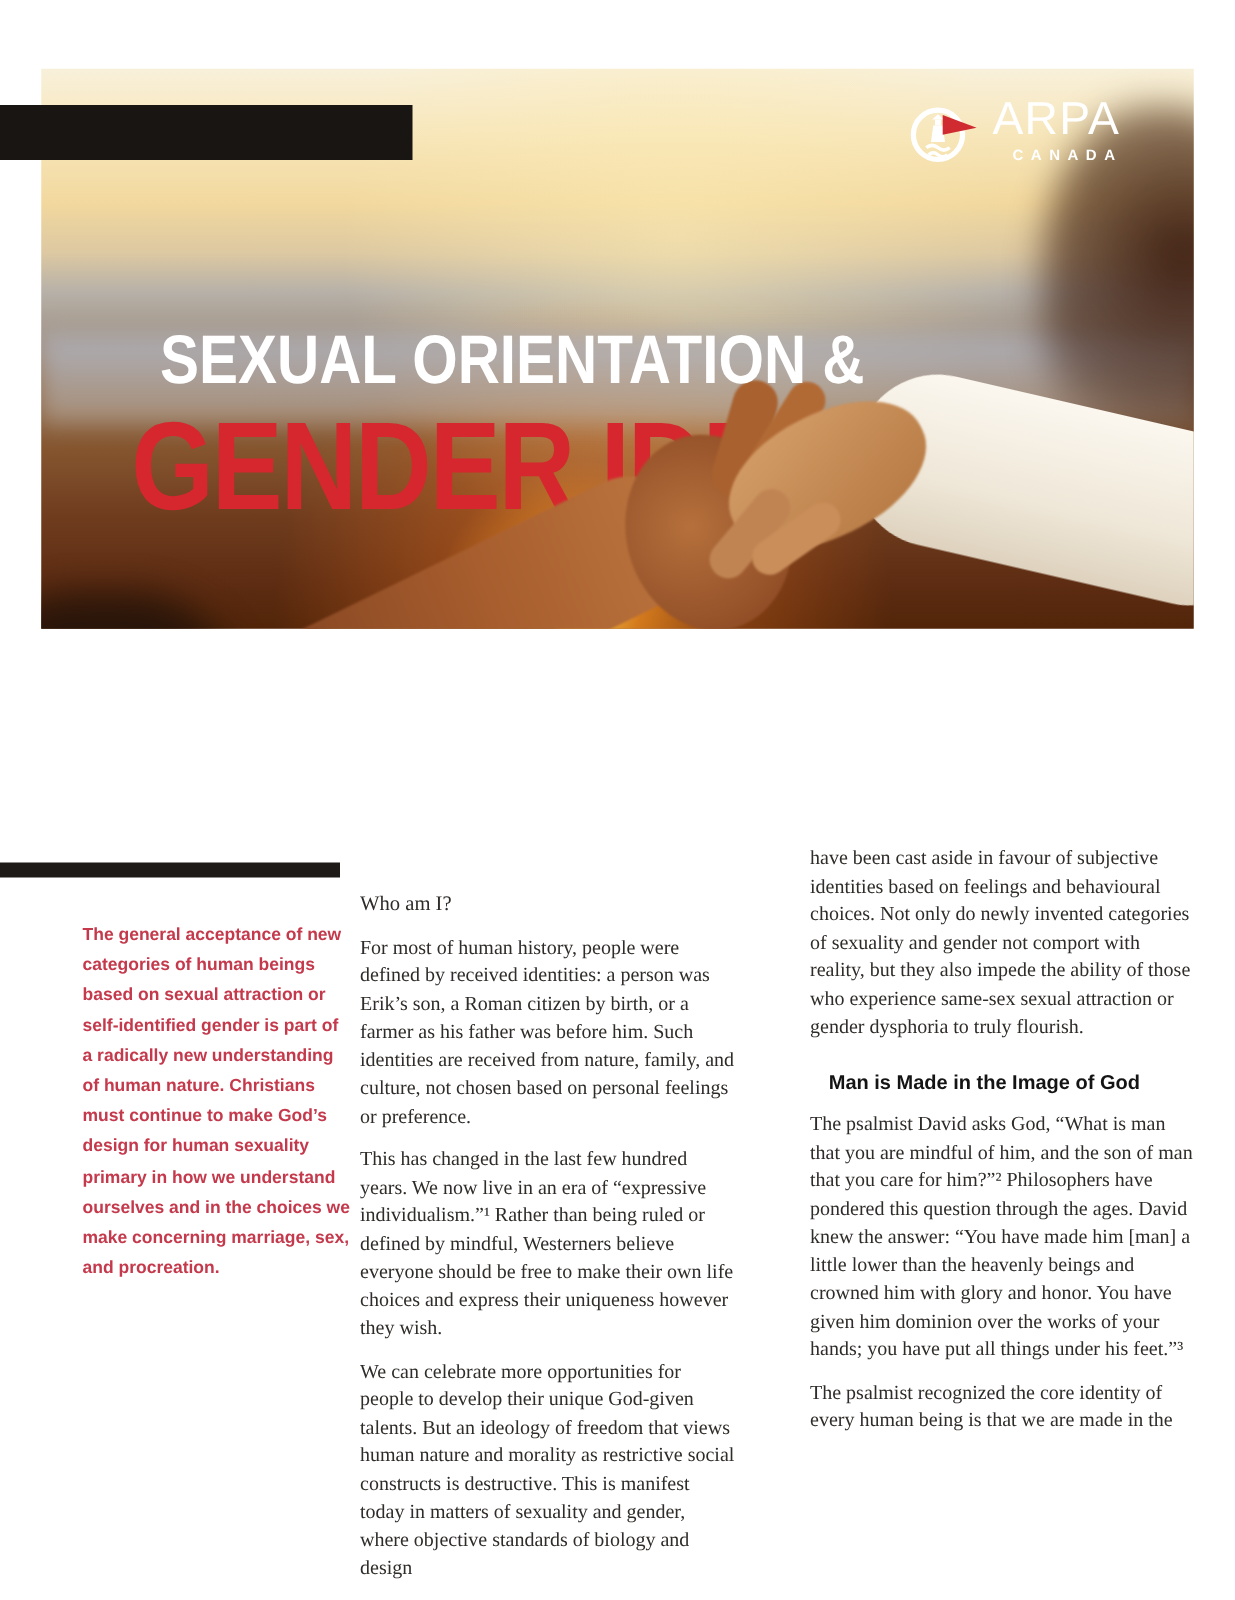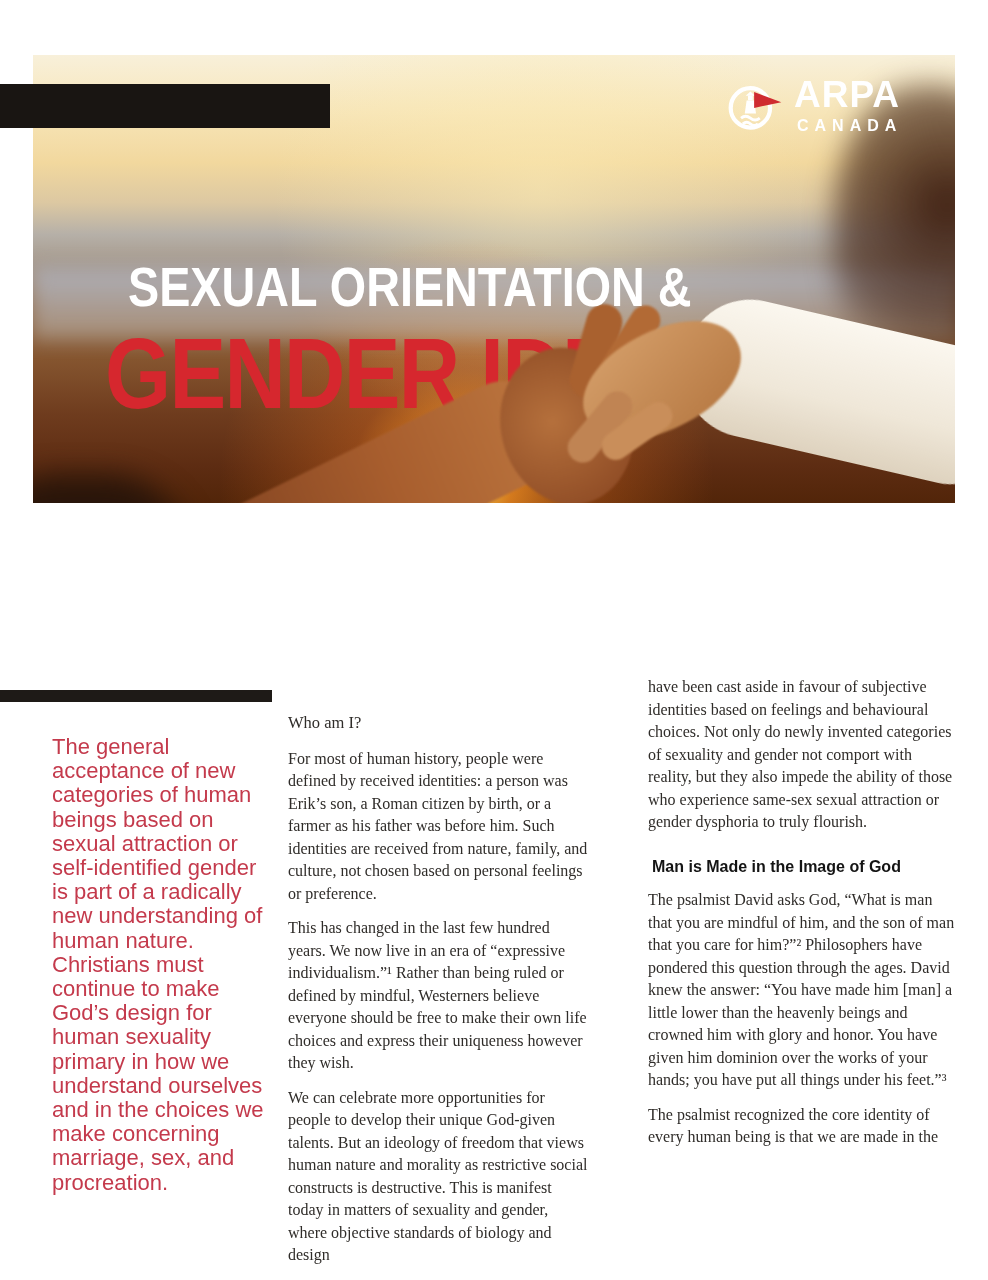--- a/index.html
+++ b/index.html
@@ -61,34 +61,34 @@
     transform:scaleX(.85); transform-origin:left top; }
   .hands-layer { position:absolute; inset:0; z-index:3; }
   .bg-layer { position:absolute; inset:0; z-index:1; }
 
   
   .bar-top { position:absolute; left:0; top:84px; width:330px; height:44px; background:#191512; z-index:6; }
   .bar-mid { position:absolute; left:0; top:690px; width:272px; height:12px; background:#1e1a17; }
   .logo { position:absolute; left:726px; top:76px; z-index:6; display:flex; align-items:flex-start; }
   .logo svg { width:60px; height:60px; }
   .logo-text { margin-left:8px; font-family:"Liberation Sans", sans-serif; color:#ffffff; }
-  .logo-name { font-weight:700; font-size:37px; line-height:1; letter-spacing:1px; }
-  .logo-sub { font-weight:700; font-size:16px; letter-spacing:6px; margin-top:4px; margin-left:3px; }
+  .logo-name { font-weight:400; font-size:37px; line-height:1; letter-spacing:1px; }
+  .logo-sub { font-weight:700; font-size:12px; letter-spacing:6px; margin-top:4px; margin-left:16px; }
 
   
-  .pullquote { position:absolute; left:52px; top:735px; width:214px;
-    font-family:"Liberation Sans", sans-serif; font-size:22px; line-height:24.2px;
-    color:#c43a4c; }
+  .pullquote { position:absolute; left:66px; top:735px; width:214px;
+    font-family:"Liberation Sans", sans-serif; font-size:14px; line-height:24.2px;
+    color:#c43a4c;font-weight:bold; }
   .col { position:absolute; top:676px; color:#2f2c29; font-size:16px; line-height:22.5px; }
   .col-mid { left:288px; width:302px;margin-top:36px; }
   .col-right { left:648px; width:308px; }
   .col p { margin-bottom:12px; }
   .serif-heading { font-size:16.5px; margin-bottom:13px; }
   .sans-heading { font-family:"Liberation Sans", sans-serif; font-weight:700; font-size:16px;
-    color:#141414; margin:22px 0 11px 4px; letter-spacing:0; }
+    color:#141414; margin:22px 0 11px 15px; letter-spacing:0; }
 </style>
 </head>
 <body>
 
 <div class="page">
 
   <div class="photo">
     <div class="bg-layer">
       <div class="ph haze"></div>
       <div class="ph foliage-right"></div>

